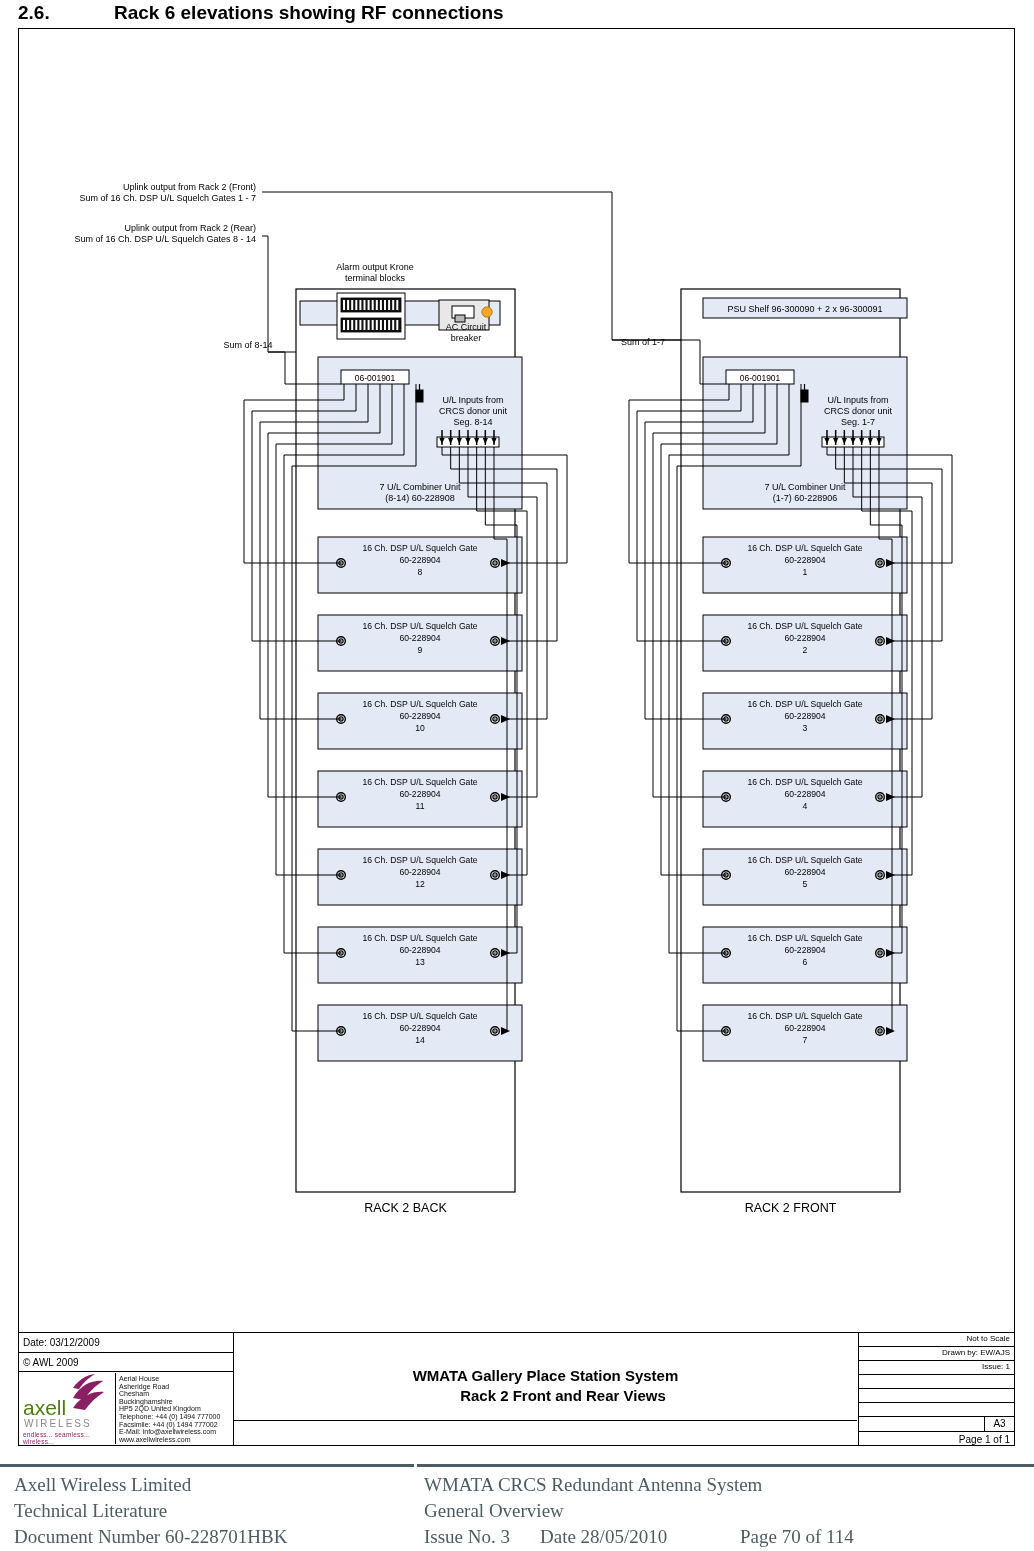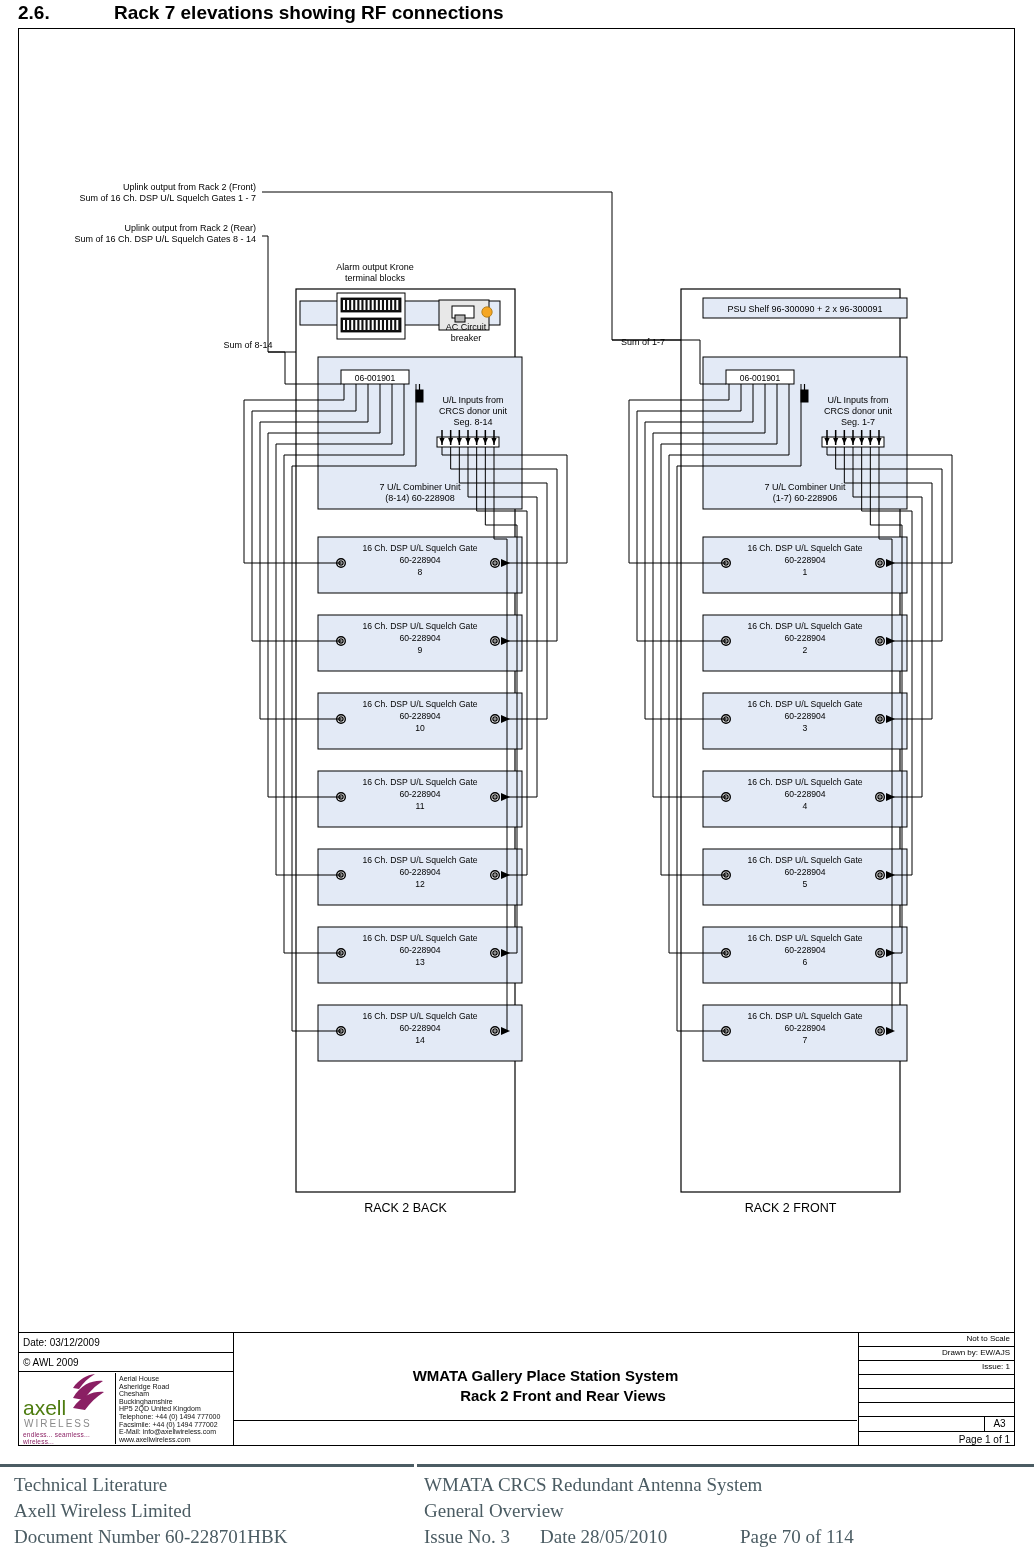--- a/index.html
+++ b/index.html
@@ -54,21 +54,21 @@
   .lg-axell{position:absolute;left:2px;top:22px;font-family:"Liberation Sans",sans-serif;font-size:21px;color:#4d7c0f;letter-spacing:0px;}
   .lg-wireless{position:absolute;left:3px;top:44px;font-size:10px;color:#8a8a8a;letter-spacing:2px;}
   .lg-tag{position:absolute;left:2px;top:57px;font-size:6.5px;color:#8a1f63;letter-spacing:.2px;}
 </style>
 </head>
 <body>
 
 <div class="page">
 
   <div class="heading">
-    <span class="num">2.6.</span><span>Rack 7 elevations showing RF connections</span>
+    <span class="num">2.6.</span><span>Rack 6 elevations showing RF connections</span>
   </div>
 
   <div class="frame"></div>
 
   <svg class="diagram" viewBox="0 0 1034 1551">
     <defs>
       <marker id="arrL" markerWidth="9" markerHeight="8" refX="8" refY="4" orient="auto">
         <path d="M9,0 L9,8 L0,4 z" fill="#000"></path>
       </marker>
     </defs>
@@ -415,22 +415,22 @@
         <div class="tb-a3cell">A3</div>
       </div>
       <div class="tb-page">Page 1 of 1</div>
     </div>
   </div>
 
   <div class="footer-rule"></div>
   <div class="footer-rule2"></div>
   <div class="footer">
     <div class="col1">
+      <span class="r">Axell Wireless Limited</span>
       <span class="r">Technical Literature</span>
-      <span class="r">Axell Wireless Limited</span>
       <span class="r">Document Number 60-228701HBK</span>
     </div>
     <div class="col2">
       <span class="r">WMATA CRCS Redundant Antenna System</span>
       <span class="r">General Overview</span>
       <span class="r"><span class="c2a">Issue No. 3</span><span class="c2b">Date 28/05/2010</span><span>Page 70 of 114</span></span>
     </div>
   </div>
 
 </div>

